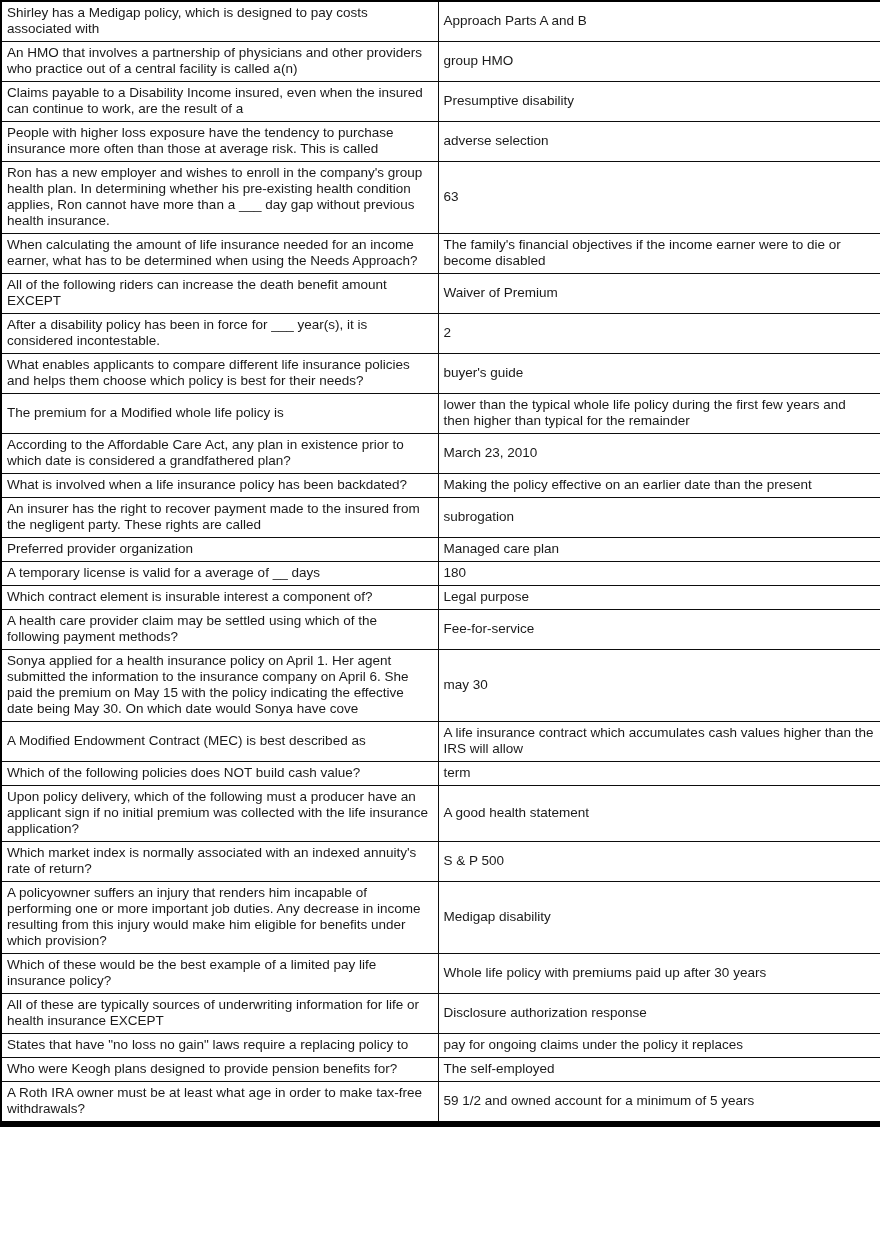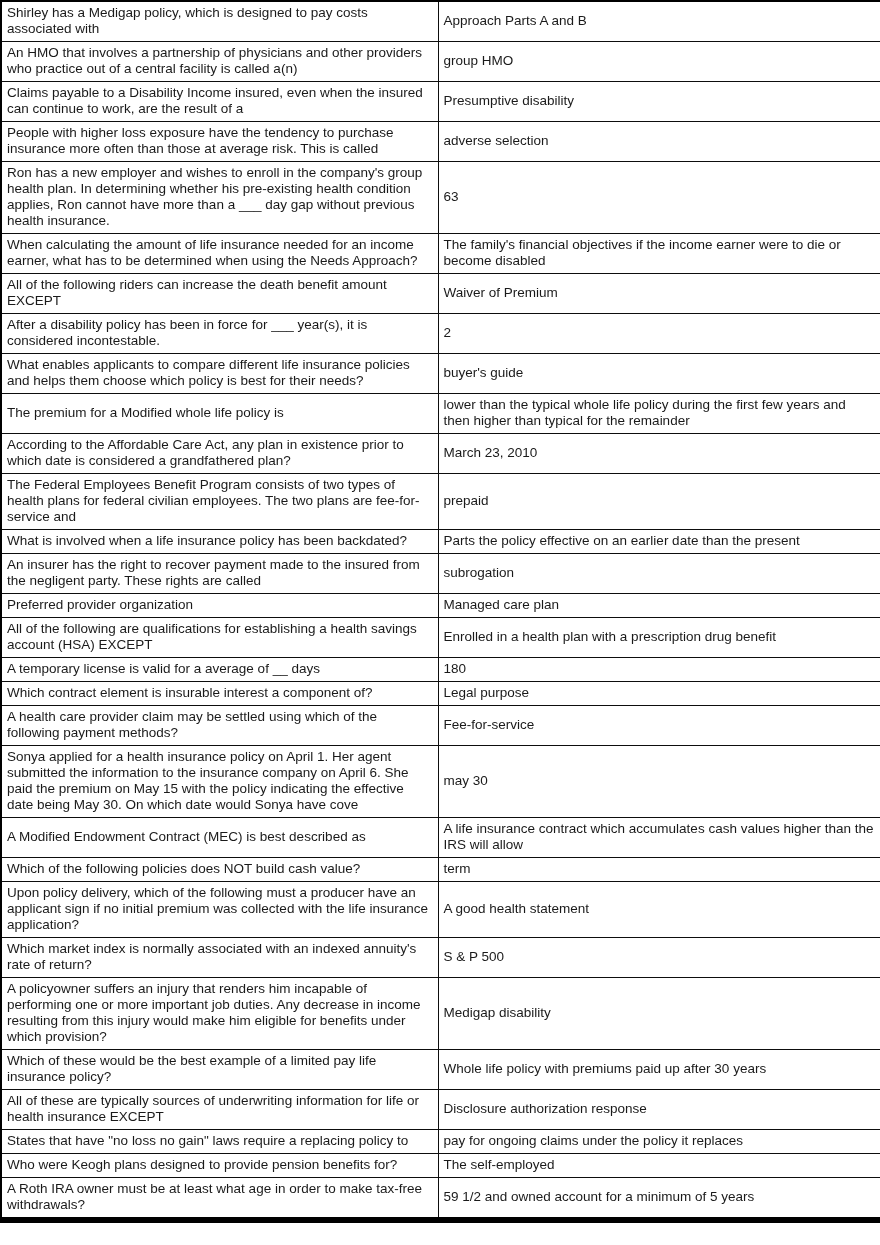--- a/index.html
+++ b/index.html
@@ -82,38 +82,30 @@
         </tr>
         <tr>
           <td>The premium for a Modified whole life policy is</td>
           <td>lower than the typical whole life policy during the first few years and then higher than typical for the remainder</td>
         </tr>
         <tr>
           <td>According to the Affordable Care Act, any plan in existence prior to which date is considered a grandfathered plan?</td>
           <td>March 23, 2010</td>
         </tr>
         <tr>
-          <td>The Federal Employees Benefit Program consists of two types of health plans for federal civilian employees. The two plans are fee-for-service and</td>
-          <td>prepaid</td>
-        </tr>
-        <tr>
           <td>What is involved when a life insurance policy has been backdated?</td>
-          <td>Parts the policy effective on an earlier date than the present</td>
+          <td>Making the policy effective on an earlier date than the present</td>
         </tr>
         <tr>
           <td>An insurer has the right to recover payment made to the insured from the negligent party. These rights are called</td>
           <td>subrogation</td>
         </tr>
         <tr>
           <td>Preferred provider organization</td>
           <td>Managed care plan</td>
-        </tr>
-        <tr>
-          <td>All of the following are qualifications for establishing a health savings account (HSA) EXCEPT</td>
-          <td>Enrolled in a health plan with a prescription drug benefit</td>
         </tr>
         <tr>
           <td>A temporary license is valid for a average of __ days</td>
           <td>180</td>
         </tr>
         <tr>
           <td>Which contract element is insurable interest a component of?</td>
           <td>Legal purpose</td>
         </tr>
         <tr>

